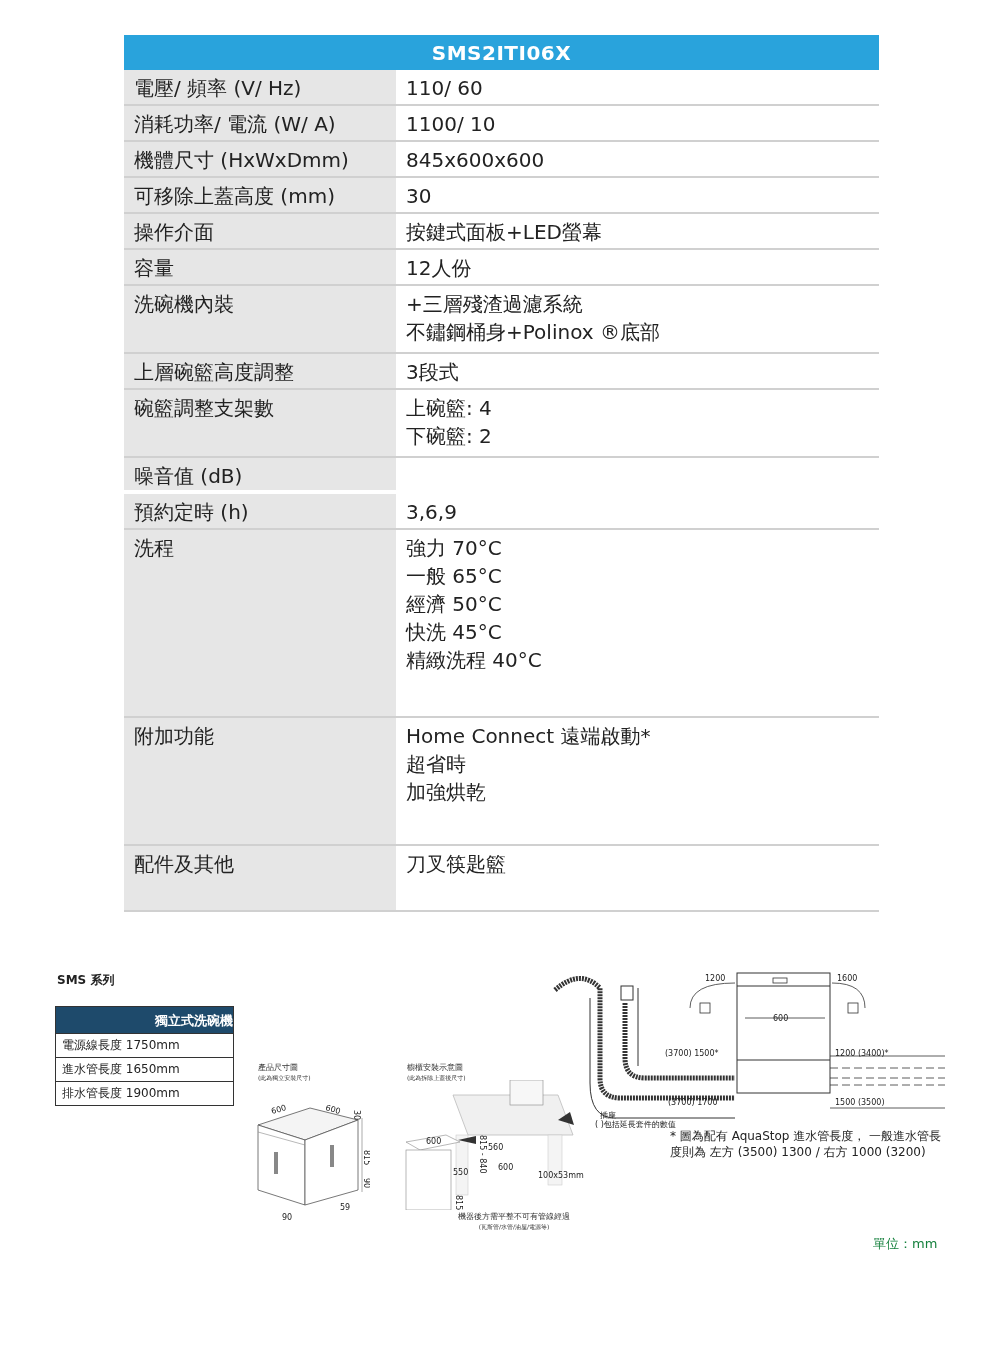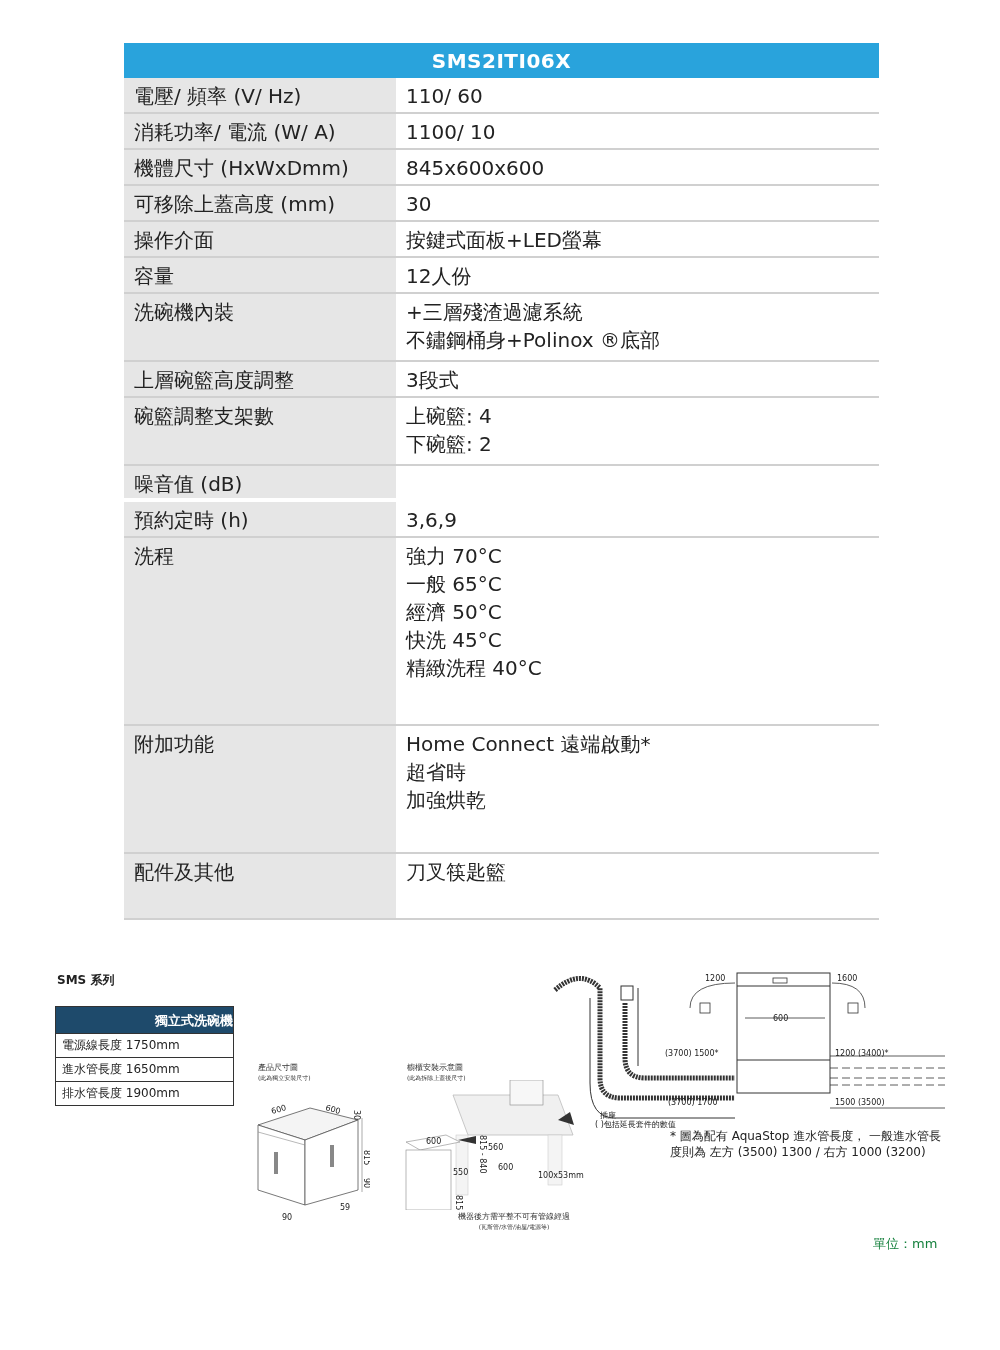--- a/index.html
+++ b/index.html
@@ -1,17 +1,17 @@
 <!DOCTYPE html>
 <html><head>
 <meta charset="utf-8">
 <style>
   html,body{margin:0;padding:0;background:#fff;}
   body{width:1000px;height:1350px;position:relative;font-family:"DejaVu Sans","Liberation Sans",sans-serif;color:#222;overflow:hidden;}
-  .spec{position:absolute;left:124px;top:35px;width:755px;margin-top:8px;}
+  .spec{position:absolute;left:124px;top:35px;width:755px;}
   .spec-head{height:35px;background:#29a3dc;color:#fff;font-weight:bold;font-size:20px;text-align:center;line-height:36px;letter-spacing:0.5px;}
   .row{display:flex;border-bottom:2px solid #d0d0d0;}
   .row .k{width:272px;background:#e6e6e6;padding:4px 16px 0 10px;box-sizing:border-box;font-size:20px;line-height:28px;}
   .row .v{flex:1;background:#fff;padding:4px 0 0 10px;box-sizing:border-box;font-size:20px;line-height:28px;}
   .row .v div{white-space:nowrap;}
 
   .series-title{position:absolute;left:57px;top:972px;font-size:12px;font-weight:bold;color:#222;}
   .mini{position:absolute;left:55px;top:1006px;width:177px;border:1px solid #333;font-size:12px;}
   .mini-head{background:#1e4a6b;color:#fff;font-weight:bold;text-align:right;height:26px;line-height:27px;font-size:13px;}
   .mini-row{height:23px;line-height:23px;border-top:1px solid #333;padding-left:6px;color:#222;}

